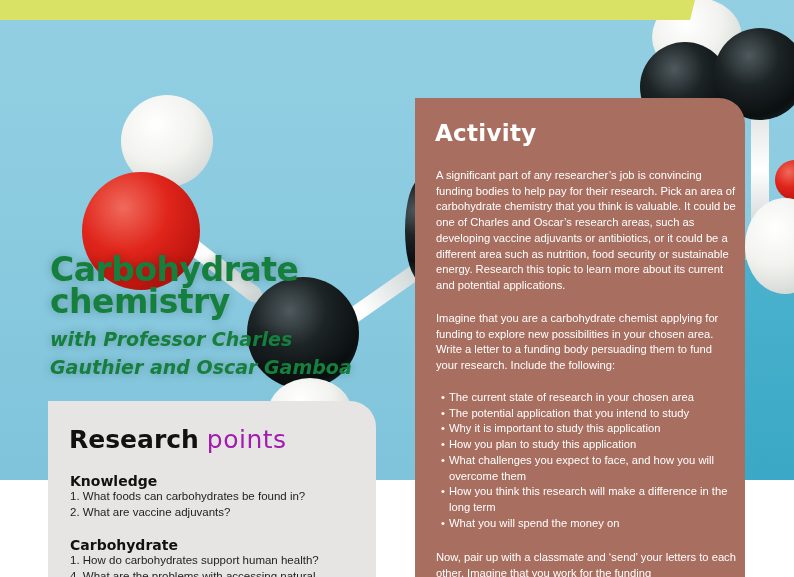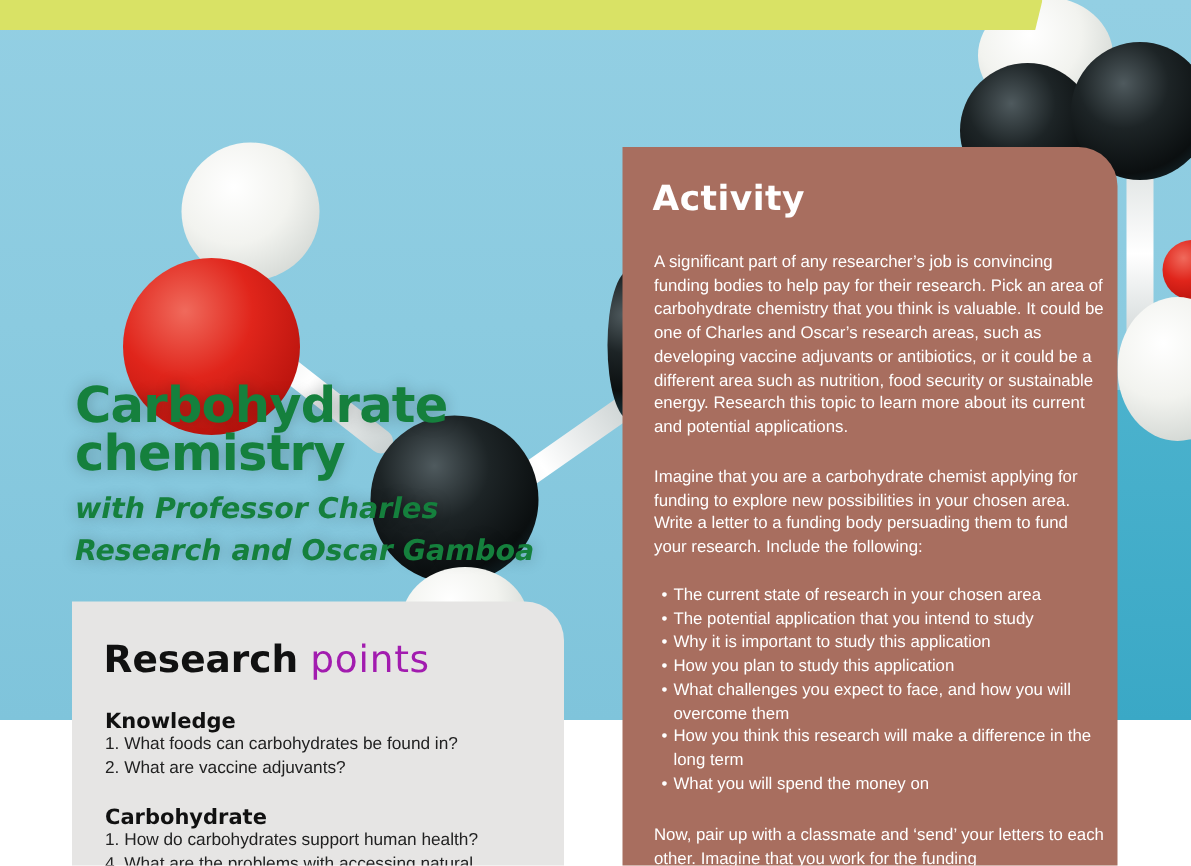--- a/index.html
+++ b/index.html
@@ -185,21 +185,21 @@
 
 <div class="yellow-bar"></div>
 
 <div class="title-block">
   <div class="title-main">
     <div>Carbohydrate</div>
     <div>chemistry</div>
   </div>
   <div class="title-sub">
     <div>with Professor Charles</div>
-    <div>Research and Oscar Gamboa</div>
+    <div>Gauthier and Oscar Gamboa</div>
   </div>
 </div>
 
 <div class="talking">
   <h2>
     <span class="bold">Research</span>
     <span class="light">points</span>
   </h2>
   <div class="tp-section" style="top:72px;">
     <h3>Knowledge</h3>

